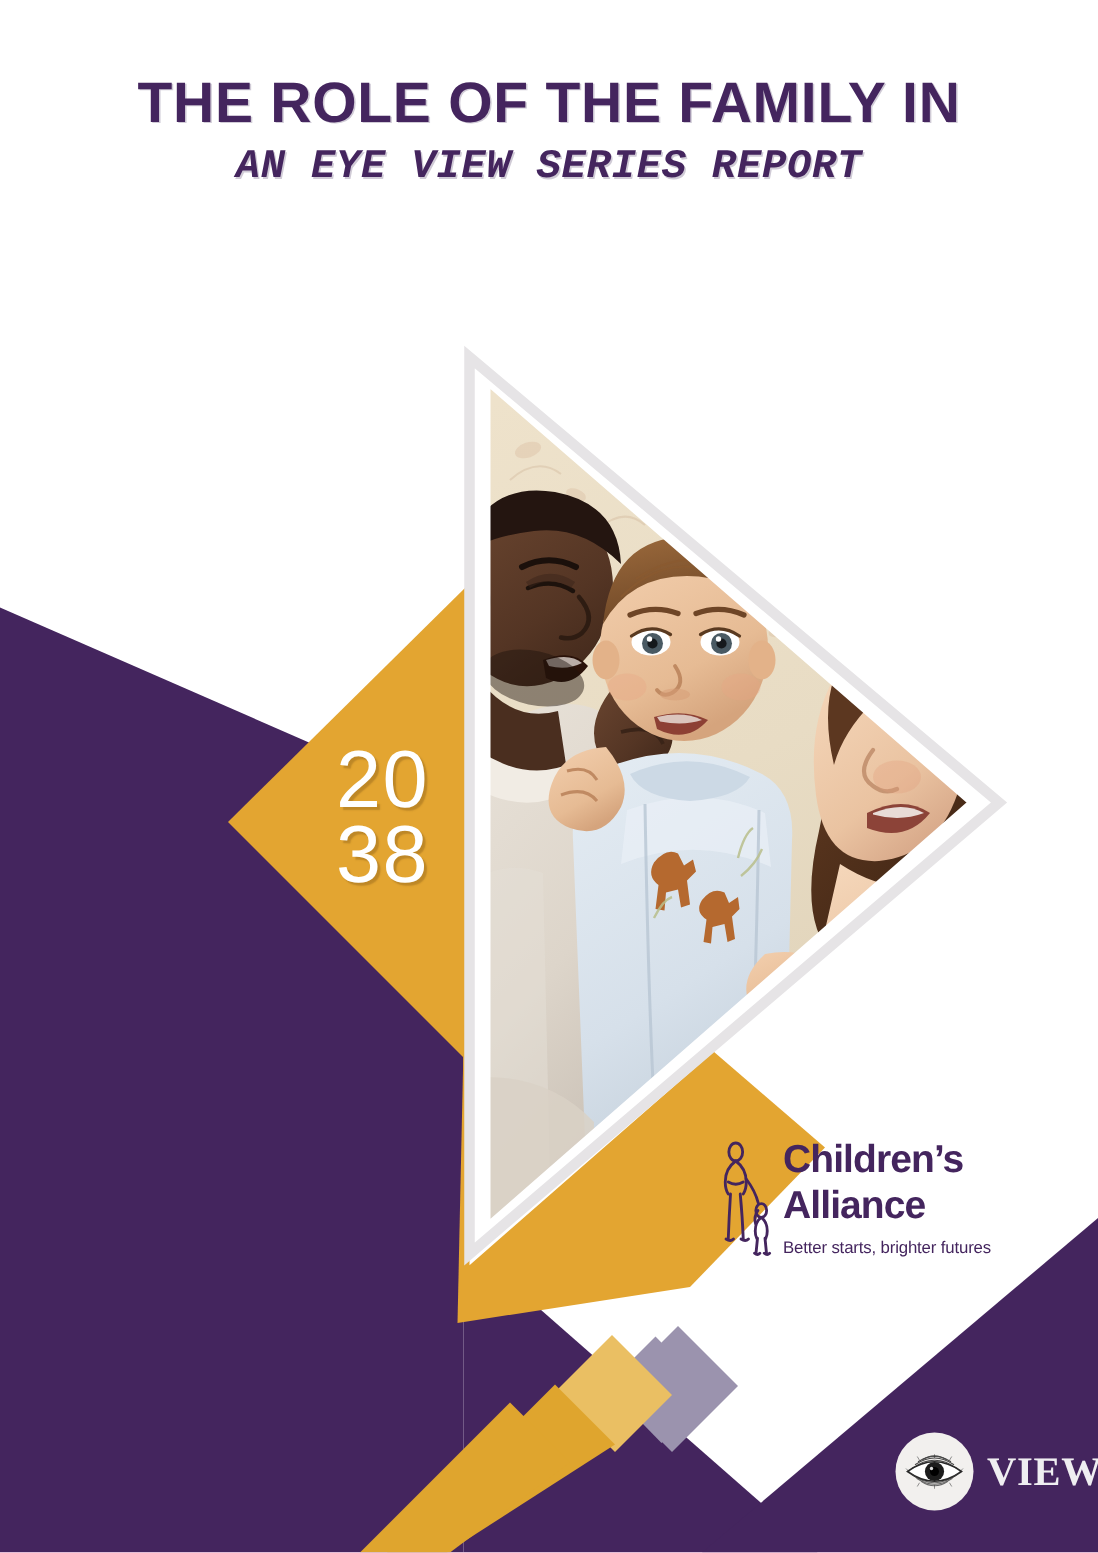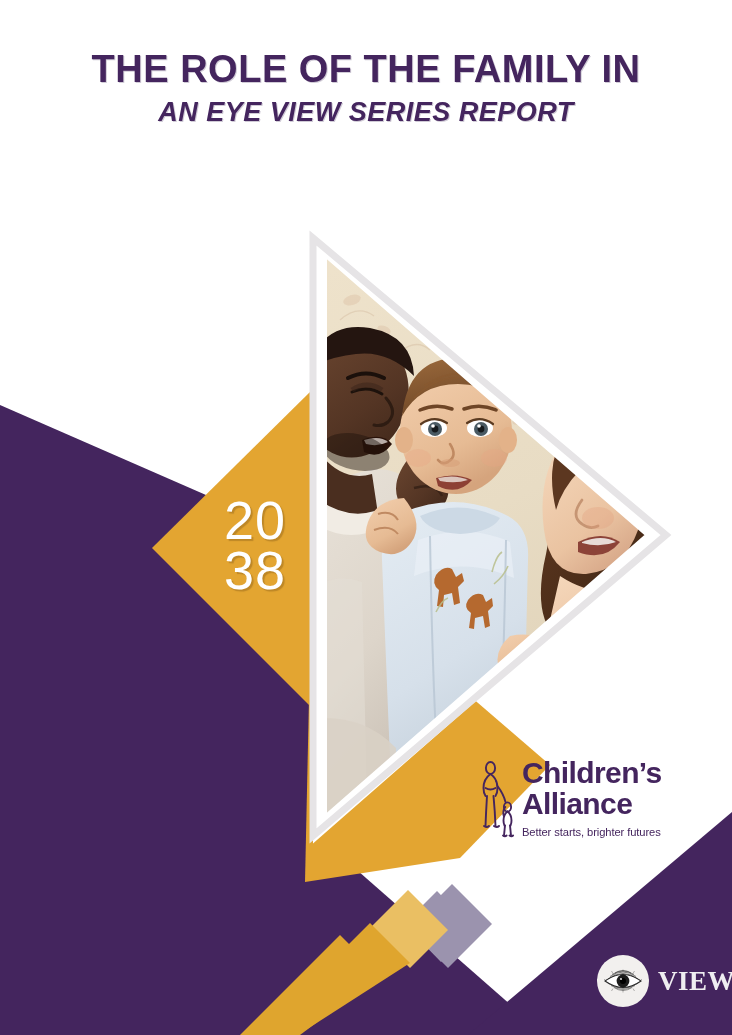--- a/index.html
+++ b/index.html
@@ -36,21 +36,21 @@
     font-family: "Liberation Sans", sans-serif;
     font-weight: bold;
     font-size: 38px;
     line-height: 46px;
     letter-spacing: 0.5px;
     color: #44255E;
     text-shadow: 1px 1px 0 rgba(150,140,165,0.45);
     white-space: nowrap;
   }
   .subtitle-line {
-    font-family: Liberation Sans, sans-serif;
+    font-family: Liberation Mono, monospace;
     font-weight: bold;
     font-style: italic;
     font-size: 27px;
     line-height: 40px;
     letter-spacing: 0.5px;
     color: #44255E;
     text-shadow: 1px 1px 0 rgba(150,140,165,0.45);
     white-space: nowrap;
   }
   
@@ -87,21 +87,21 @@
   }
   .logo-words {
     position: absolute;
     left: 44px;
     top: 0px;
     width: 156px;
   }
   .logo-word {
     font-family: "Liberation Sans", sans-serif;
     font-weight: bold;
-    font-size: 30px;
+    font-size: 26px;
     line-height: 31px;
     color: #44255E;
     letter-spacing: -0.6px;
   }
   .logo-tagline {
     font-family: Liberation Sans, sans-serif;
     font-weight: normal;
     font-size: 11.2px;
     line-height: 14px;
     color: #44255E;

